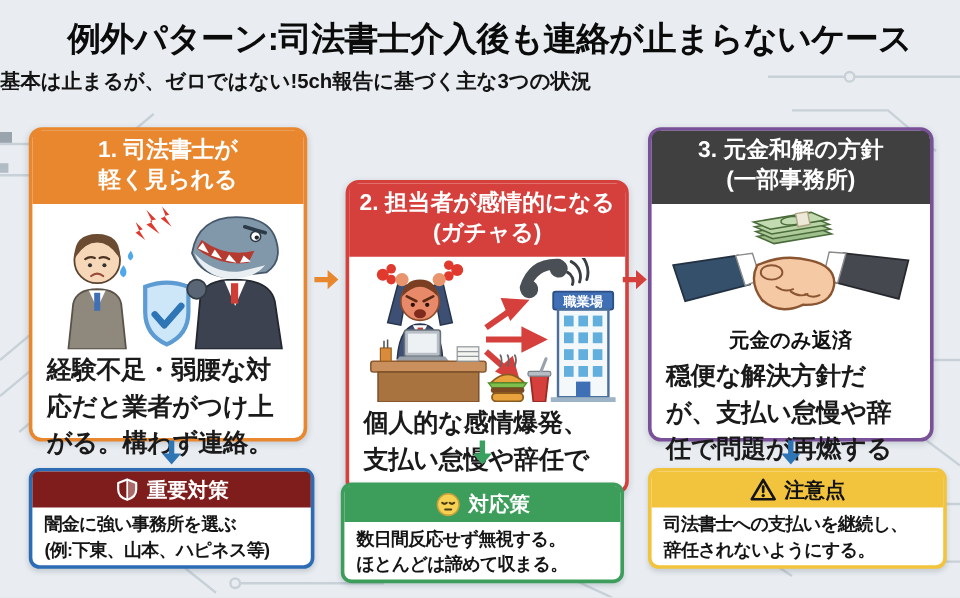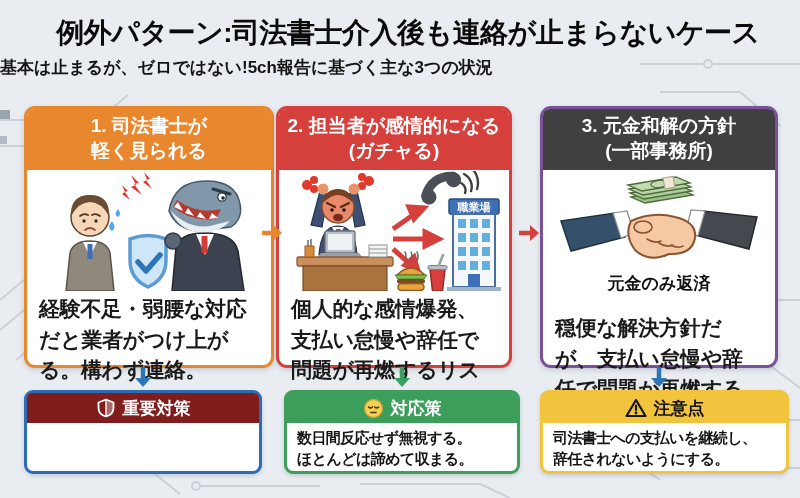--- a/index.html
+++ b/index.html
@@ -17,51 +17,51 @@
   }
   .subtitle{
     position:absolute;top:56px;left:0;width:100%;
     font-size:17px;font-weight:800;color:#141414;z-index:2;
   }
   .card{
     position:absolute;top:106px;height:262px;background:#fff;
     border:3px solid;border-radius:11px;box-sizing:border-box;
     box-shadow:0 2px 5px rgba(40,60,80,.20);z-index:2;
   }
-  .card1{left:24px;width:250px;border-color:#E8872E;}
-  .card2{left:276px;width:236px;border-color:#D6403C;}
+  .card1{left:24px;width:232px;border-color:#E8872E;}
+  .card2{left:288px;width:236px;border-color:#D6403C;margin-top:44px;}
   .card3{left:540px;width:238px;border-color:#7A5198;}
   .card-header{
     border-radius:7px 7px 0 0;color:#fff;text-align:center;
     font-weight:800;font-size:19px;line-height:1.3;padding:5px 0 7px;
   }
   .card1 .card-header{background:#E8872E;}
   .card2 .card-header{background:#D6403C;}
   .card3 .card-header{background:#404040;}
   .illus{display:flex;justify-content:center;align-items:center;height:122px;}
   .card3 .illus{height:96px;margin-top:4px;}
-  .card-caption{text-align:center;font-size:17px;font-weight:800;margin:2px 0 16px;}
+  .card-caption{text-align:center;font-size:17px;font-weight:800;margin:2px 0 2px;}
   .card-body{
     padding:2px 12px 0;font-size:21px;font-weight:700;line-height:1.45;
     color:#1a1a1a;letter-spacing:-0.3px;
   }
   .harrow{position:absolute;top:222px;z-index:2;}
   .harrow1{left:261px;}
   .harrow2{left:518px;}
   .darrow{position:absolute;top:366px;z-index:2;}
   .darrow1{left:132px;}
   .darrow2{left:391px;}
   .darrow3{left:648px;}
   .bbox{
     position:absolute;top:390px;height:84px;background:#fff;
     border:3px solid;border-radius:9px;box-sizing:border-box;
     box-shadow:0 2px 4px rgba(40,60,80,.18);z-index:2;
   }
   .bbox1{left:24px;width:238px;border-color:#2C6CB5;}
-  .bbox2{left:284px;width:236px;border-color:#3D9E5C;}
+  .bbox2{left:284px;width:236px;border-color:#3D9E5C;margin-top:12px;}
   .bbox3{left:540px;width:249px;border-color:#F2C43D;}
   .bbox-header{
     height:30px;border-radius:5px 5px 0 0;display:flex;align-items:center;
     justify-content:center;gap:7px;font-size:17px;font-weight:800;color:#fff;
   }
   .bbox1 .bbox-header{background:#7f1d1d;}
   .bbox2 .bbox-header{background:#3D9E5C;}
   .bbox3 .bbox-header{background:#F2C43D;color:#111;}
   .bbox-body{
     padding:4px 10px 0;font-size:15px;font-weight:800;line-height:1.4;
@@ -308,20 +308,24 @@
 
   <div class="bbox bbox1">
     <div class="bbox-header">
       <svg width="20" height="20" viewBox="0 0 20 20">
         <path d="M10 1.5 l7.5 3 v5.5 q0 6.5 -7.5 8.5 q-7.5 -2 -7.5 -8.5 v-5.5 Z" fill="none" stroke="#fff" stroke-width="1.8" stroke-linejoin="round"></path>
         <path d="M10 1.5 V18.5" stroke="#fff" stroke-width="1.4"></path>
         <path d="M10 1.5 l7.5 3 v5.5 q0 6.5 -7.5 8.5 Z" fill="#ffffff" opacity="0.35"></path>
       </svg>
       <span>重要対策</span>
     </div>
+    <div class="bbox-body">
+      <div>闇金に強い事務所を選ぶ</div>
+      <div>(例:下東、山本、ハピネス等)</div>
+    </div>
   </div>
 
   <div class="bbox bbox2">
     <div class="bbox-header">
       <svg width="21" height="21" viewBox="0 0 21 21">
         <circle cx="10.5" cy="10.5" r="9" fill="#F7D154" stroke="#C9A23A" stroke-width="1.3"></circle>
         <path d="M5.5 9 q1.9 1.8 3.8 0 M11.7 9 q1.9 1.8 3.8 0" stroke="#4A3B12" stroke-width="1.7" fill="none" stroke-linecap="round"></path>
         <path d="M8 14.5 h5" stroke="#4A3B12" stroke-width="1.7" stroke-linecap="round"></path>
       </svg>
       <span>対応策</span>

